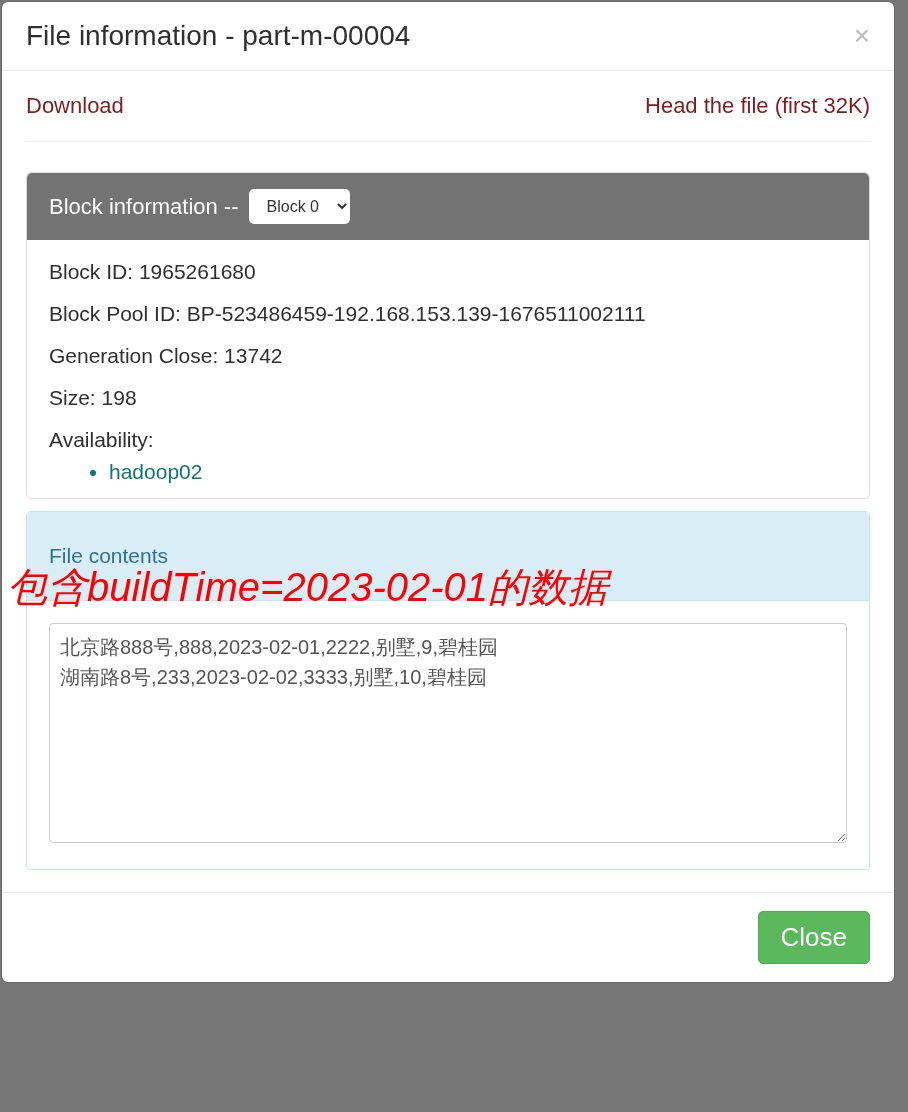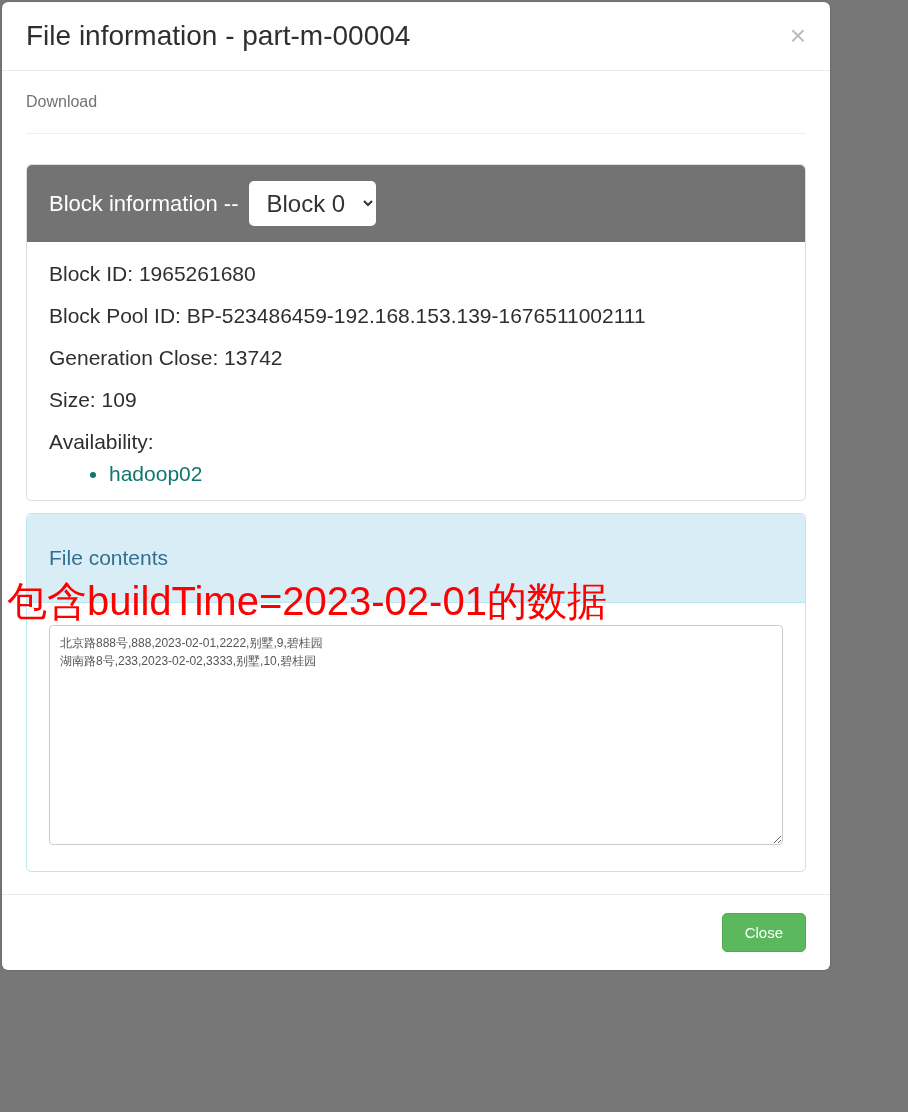--- a/index.html
+++ b/index.html
@@ -12,21 +12,21 @@
       background: #777;
       padding: 0;
       width: 908px;
       height: 1112px;
       overflow: hidden;
     }
     .modal {
       background: #fff;
       border-radius: 6px;
       margin: 2px;
-      width: 828px;
+      width: 892px;
       box-shadow: 0 0 2px rgba(0,0,0,0.3);
       display: flex;
       flex-direction: column;
       position: relative;
     }
     .modal-header {
       padding: 18px 24px 18px 24px;
       border-bottom: 1px solid #e9ecef;
       display: flex;
       justify-content: space-between;
@@ -51,23 +51,23 @@
       flex: 1;
     }
     .action-links {
       display: flex;
       justify-content: space-between;
       padding-bottom: 22px;
       border-bottom: 1px solid #eee;
       margin-bottom: 30px;
     }
     .action-links a {
-      color: #737373;
+      color: #7f1d1d;
       text-decoration: none;
-      font-size: 16px;
+      font-size: 22px;
     }
     .panel {
       border: 1px solid #ddd;
       border-radius: 5px;
       margin-bottom: 12px;
     }
     .panel-heading-green {
       background: #737373;
       color: #fff;
       padding: 16px 22px;
@@ -76,21 +76,21 @@
       display: flex;
       align-items: center;
       gap: 10px;
     }
     .panel-heading-green select {
       background: #fff;
       color: #333;
       border: none;
       border-radius: 5px;
       padding: 8px 14px;
-      font-size: 24px;
+      font-size: 16px;
       cursor: pointer;
     }
     .panel-body {
       padding: 20px 22px 14px 22px;
     }
     .info-line {
       font-size: 21px;
       color: #2f2f2f;
       margin-bottom: 18px;
     }
@@ -102,25 +102,26 @@
     .avail-list li {
       font-size: 21px;
       color: #0f766e;
     }
     .annotation {
       color: #ff0000;
       font-size: 40px;
       font-weight: 400;
       position: absolute;
       left: 5px;
-      top: 572px;
+      top: 558px;
       letter-spacing: 0px;
       z-index: 10;
       pointer-events: none;
       font-family: "Microsoft YaHei", sans-serif;
+      font-style: italic;
     }
     .panel-info {
       border: 1px solid #bce8f1;
       border-radius: 5px;
     }
     .panel-heading-info {
       background: #d9edf7;
       color: #31708f;
       padding: 32px 22px;
       font-size: 21px;
@@ -129,56 +130,57 @@
     }
     .panel-info-body {
       padding: 22px;
     }
     .file-textarea {
       width: 100%;
       height: 220px;
       border: 1px solid #ccc;
       border-radius: 4px;
       padding: 8px 10px;
-      font-size: 12px;
+      font-size: 20px;
       font-family: "Microsoft YaHei", Arial, sans-serif;
       color: #555;
       resize: both;
       line-height: 1.5;
     }
     .modal-footer {
       border-top: 1px solid #e9ecef;
       padding: 18px 24px;
       display: flex;
       justify-content: flex-end;
     }
     .btn-close {
       background: #5cb85c;
       color: #fff;
       border: 1px solid #4cae4c;
       border-radius: 5px;
       padding: 10px 22px;
-      font-size: 15px;
+      font-size: 26px;
       cursor: pointer;
     }
   </style>
 </head>
 <body>
 
 <div class="modal">
 
   <div class="modal-header">
     <h4 class="modal-title">File information - part-m-00004</h4>
     <button class="close-x">×</button>
   </div>
 
   <div class="modal-body">
 
     <div class="action-links">
       <a href="#">Download</a>
+      <a href="#">Head the file (first 32K)</a>
     </div>
 
     <div class="panel">
       <div class="panel-heading-green">
         <span>Block information -- </span>
         <select>
           <option>Block 0</option>
         </select>
       </div>
       <div class="panel-body">
@@ -189,21 +191,21 @@
         <div class="info-line">
           <span>Block Pool ID:</span>
           <span>BP-523486459-192.168.153.139-1676511002111</span>
         </div>
         <div class="info-line">
           <span>Generation Close:</span>
           <span>13742</span>
         </div>
         <div class="info-line">
           <span>Size:</span>
-          <span>109</span>
+          <span>198</span>
         </div>
         <div class="info-line" style="margin-bottom:8px;">
           <span>Availability:</span>
         </div>
         <ul class="avail-list">
           <li>hadoop02</li>
         </ul>
       </div>
     </div>
 

